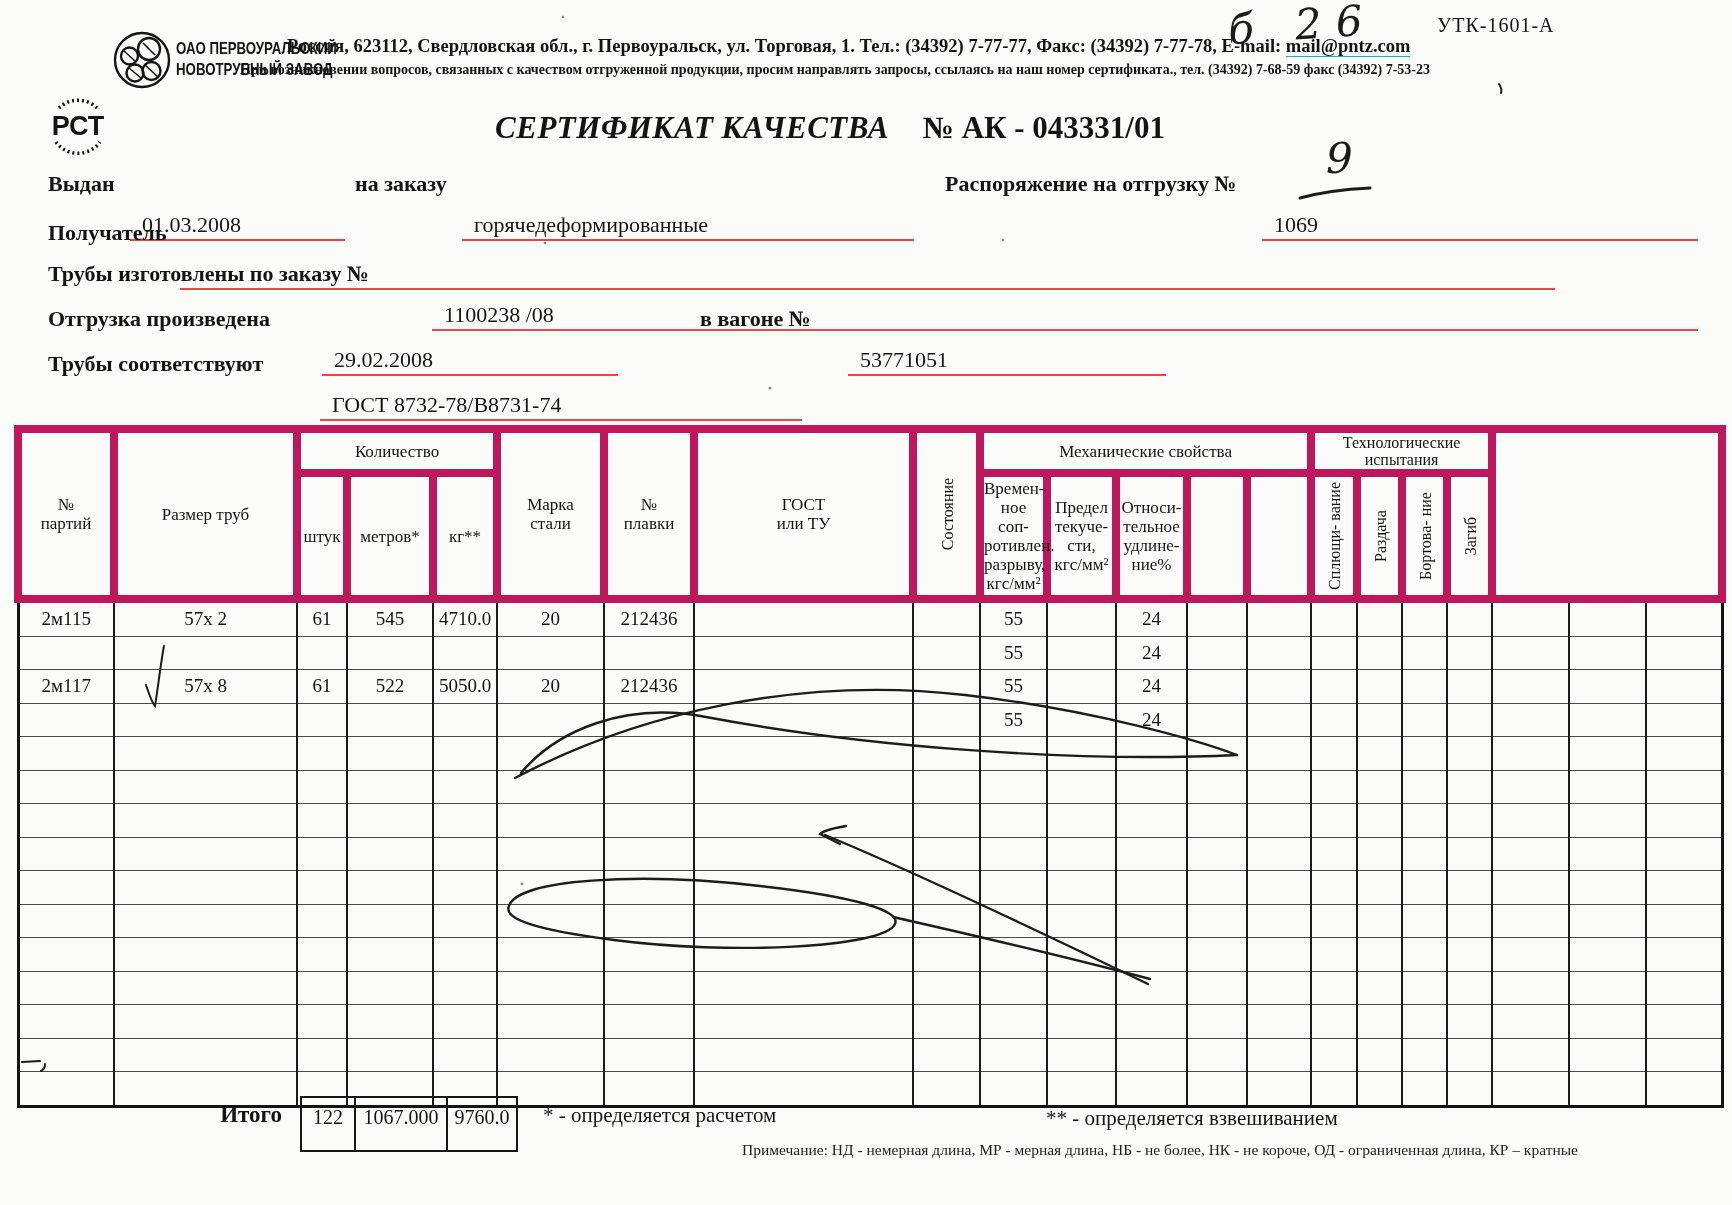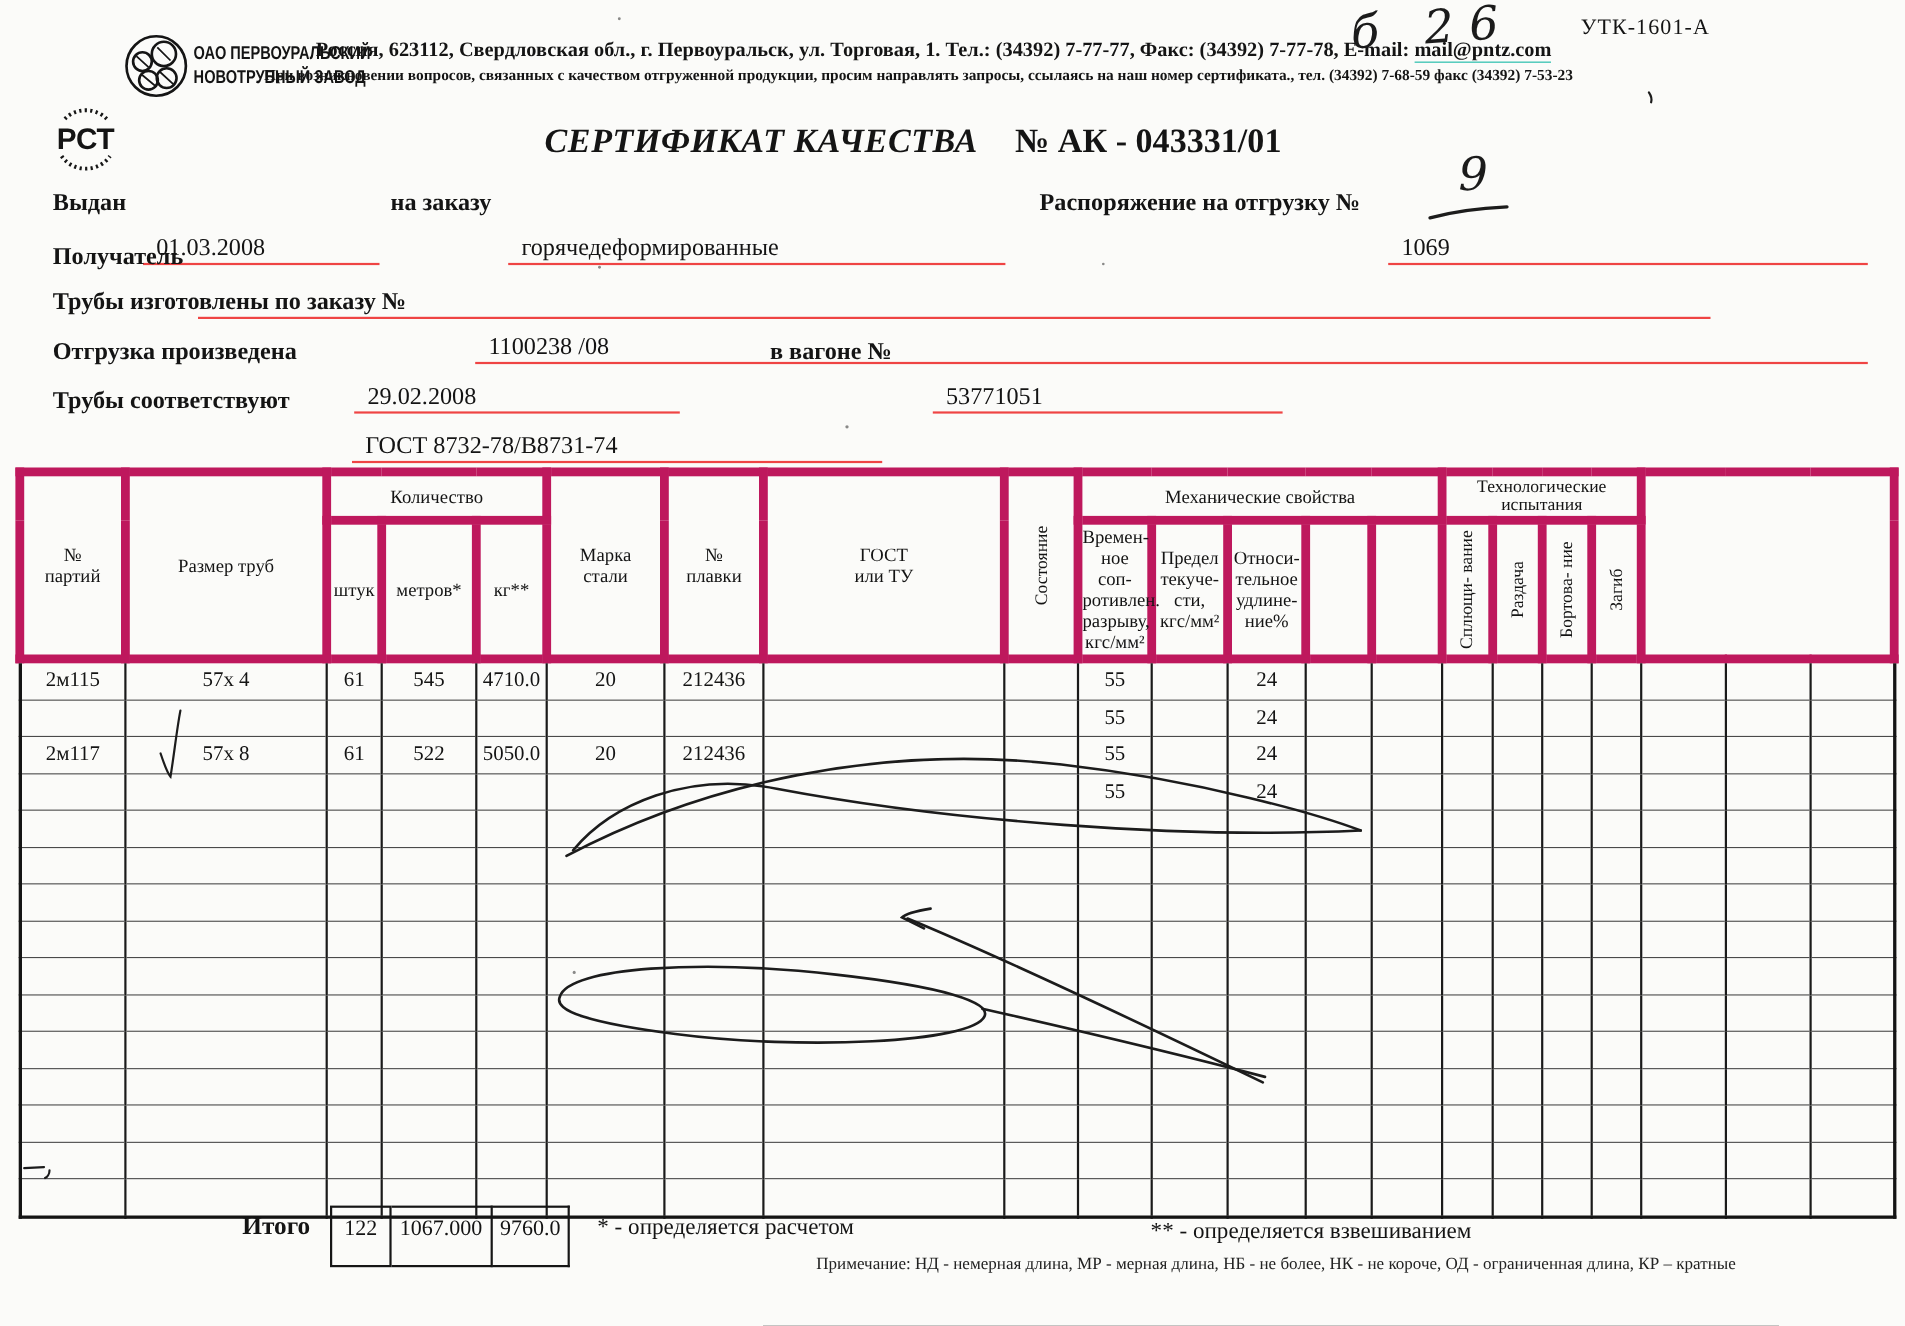--- a/index.html
+++ b/index.html
@@ -191,21 +191,21 @@
 ние</div>
           </th>
         <th class="vcell">
           <div class="vtext vt-w">Загиб</div>
           </th>
       </tr>
     </thead>
     <tbody>
         <tr>
           <td>2м115</td>
-          <td>57х 4</td>
+          <td>57х 2</td>
           <td>61</td>
           <td>545</td>
           <td>4710.0</td>
           <td>20</td>
           <td>212436</td>
           <td></td>
           <td></td>
           <td>55</td>
           <td></td>
           <td>24</td>

